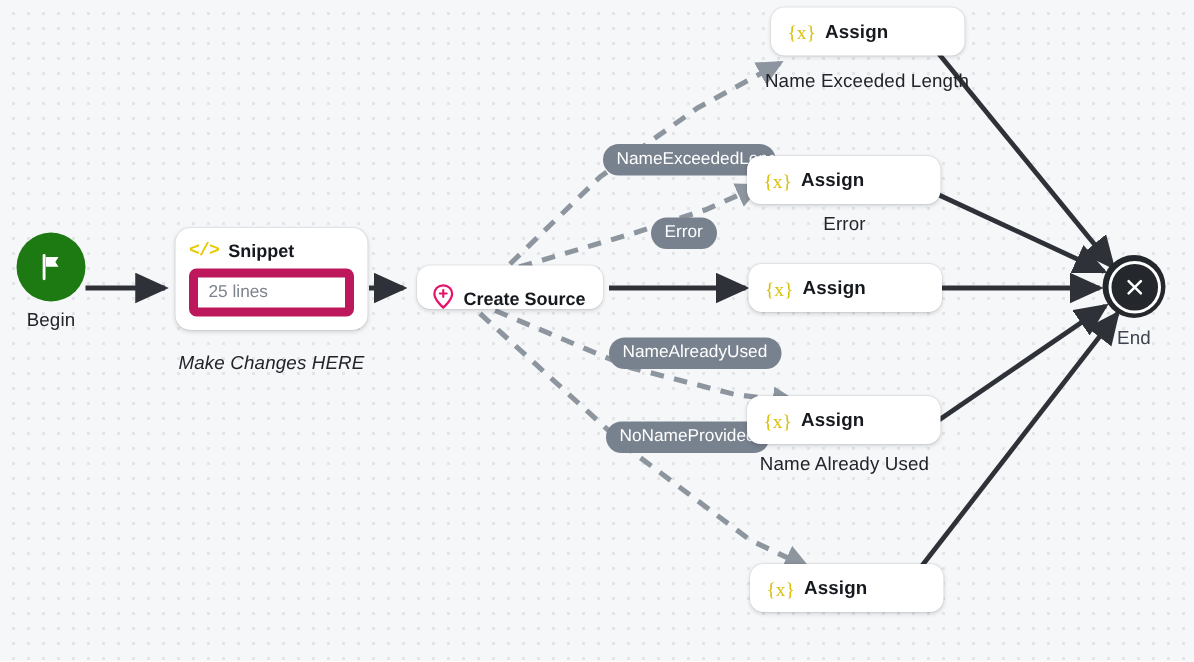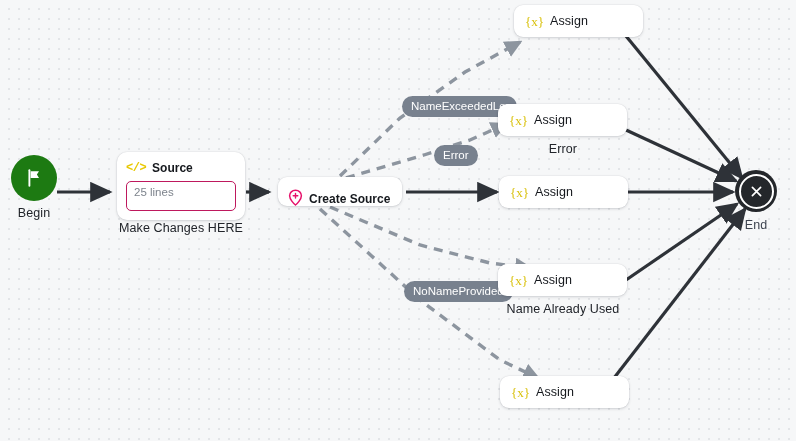--- a/index.html
+++ b/index.html
@@ -92,21 +92,21 @@
   .assign-icon {
     font-size: 13px;
     color: #d9c10c;
     font-family: "Liberation Serif", serif;
     margin-right: 6px;
     line-height: 1;
     white-space: nowrap;
   }
   .assign-label {
     font-size: 12.5px;
-    font-weight: normal;
+    font-weight: bold;
     color: #15181d;
     letter-spacing: 0.1px;
   }
 
   
   .snippet-card {
     width: 128px;
     height: 68px;
     flex-direction: column;
     align-items: stretch;
@@ -127,21 +127,21 @@
     letter-spacing: -0.5px;
   }
   .snippet-title {
     font-size: 12px;
     font-weight: bold;
     color: #15181d;
   }
   .snippet-body {
     margin-top: 5px;
     flex: 1;
-    border: 1px solid #be185d;
+    border: 6px solid #be185d;
     border-radius: 5px;
     background: #ffffff;
     font-size: 11.5px;
     color: #7d838c;
     padding: 4px 7px;
     box-sizing: border-box;
   }
 
   
   .source-card {
@@ -216,48 +216,50 @@
         <path d="M6.6 3.3 h8.4 l-2.1 3.3 l2.1 3.3 h-8.4 z" fill="#ffffff"></path>
       </svg>
     </div>
     <div class="node-caption" style="left:-12px; top:51px; width:72px;">Begin</div>
   </div>
 
   <div class="node" style="left:117px; top:152px; width:200px; height:100px;">
     <div class="card snippet-card" style="left:0; top:0;">
       <div class="snippet-head">
         <span class="snippet-icon">&lt;/&gt;</span>
-        <span class="snippet-title">Source</span>
+        <span class="snippet-title">Snippet</span>
       </div>
       <div class="snippet-body">25 lines</div>
     </div>
-    <div class="node-caption" style="left:-36px; top:69px; width:200px;">Make Changes HERE</div>
+    <div class="node-caption" style="left:-36px; top:83px; width:200px;font-style:italic;">Make Changes HERE</div>
   </div>
 
   <div class="node" style="left:278px; top:177px; width:130px; height:32px;">
     <div class="card source-card" style="left:0; top:0;">
       <span class="pin-icon">
         <svg width="15" height="17" viewBox="0 0 15 17">
           <path d="M7.5 1.2 C4.1 1.2 1.6 3.7 1.6 6.8 C1.6 10.4 6.1 14.9 7.5 16 C8.9 14.9 13.4 10.4 13.4 6.8 C13.4 3.7 10.9 1.2 7.5 1.2 z" fill="none" stroke="#e6126b" stroke-width="1.5"></path>
           <path d="M7.5 4.4 v4.6 M5.2 6.7 h4.6" stroke="#e6126b" stroke-width="1.4" stroke-linecap="round"></path>
         </svg>
       </span>
       <span class="source-label">Create Source</span>
     </div>
   </div>
 
   <div class="edge-pill" style="left:402px; top:96px; width:115px;">NameExceededLength</div>
   <div class="edge-pill" style="left:434px; top:145px;">Error</div>
+  <div class="edge-pill" style="left:406px; top:225px;">NameAlreadyUsed</div>
   <div class="edge-pill" style="left:404px; top:281px;">NoNameProvided</div>
 
   <div class="node" style="left:514px; top:5px; width:200px; height:60px;">
     <div class="card assign-card" style="left:0; top:0;">
       <span class="assign-icon">{x}</span>
       <span class="assign-label">Assign</span>
     </div>
+    <div class="node-caption" style="left:-61px; top:42px; width:250px;">Name Exceeded Length</div>
   </div>
 
   <div class="node" style="left:498px; top:104px; width:200px; height:60px;">
     <div class="card assign-card" style="left:0; top:0;">
       <span class="assign-icon">{x}</span>
       <span class="assign-label">Assign</span>
     </div>
     <div class="node-caption" style="left:-60px; top:38px; width:250px;">Error</div>
   </div>
 

